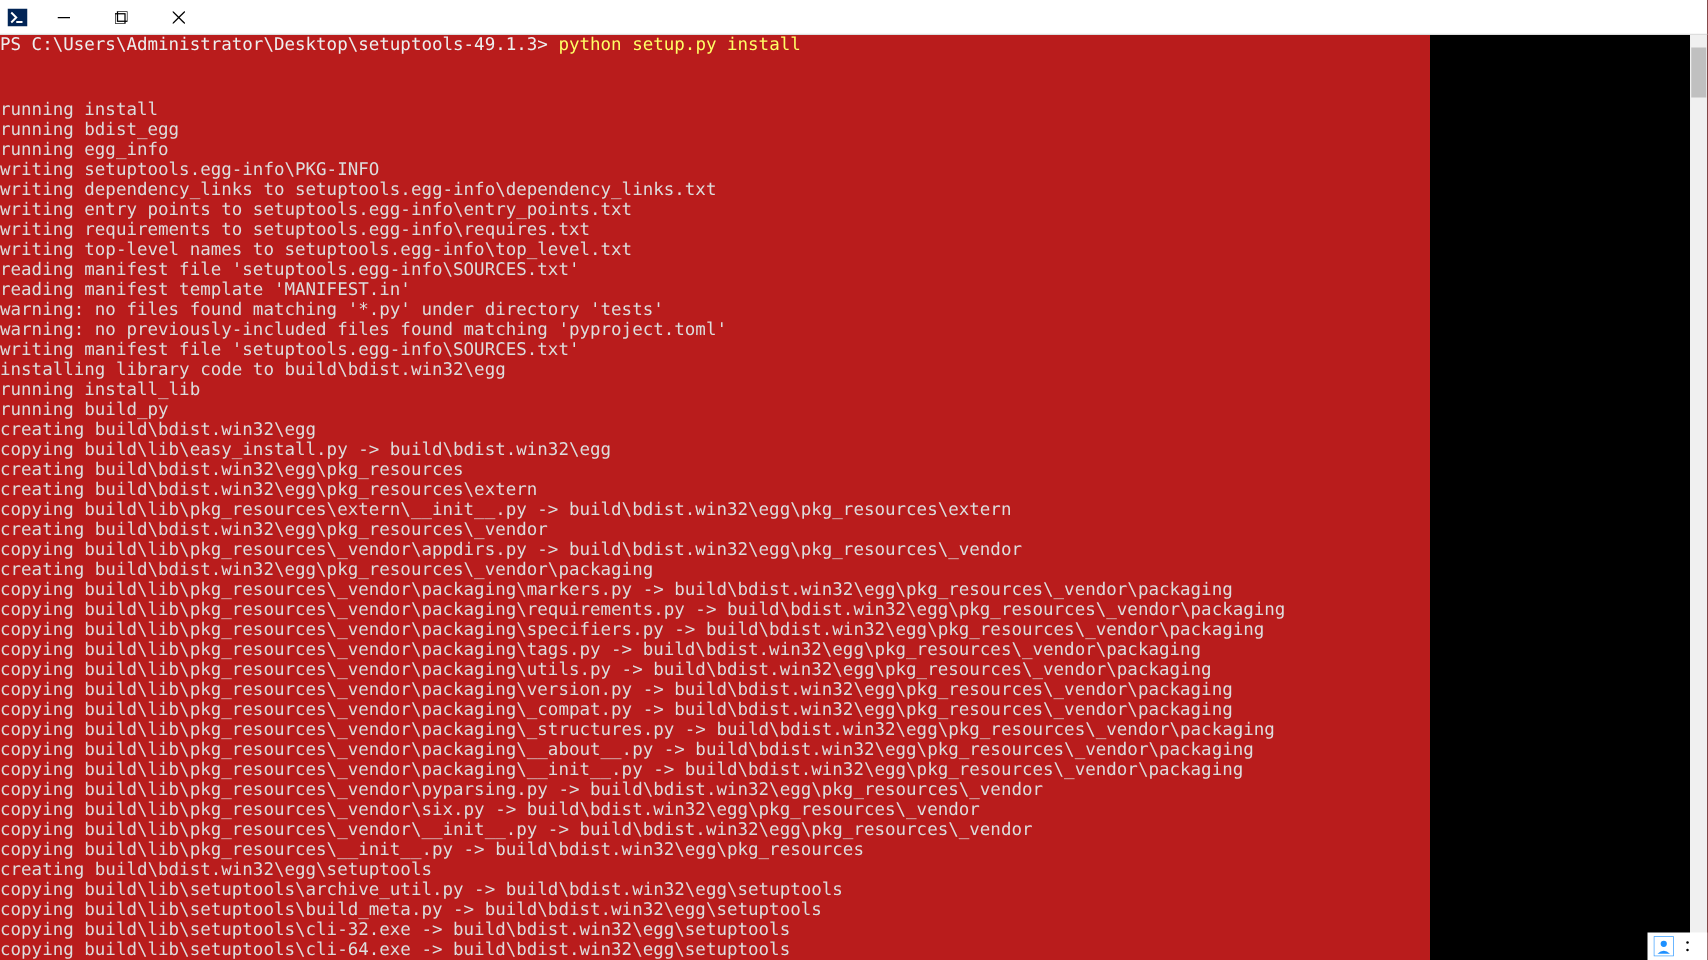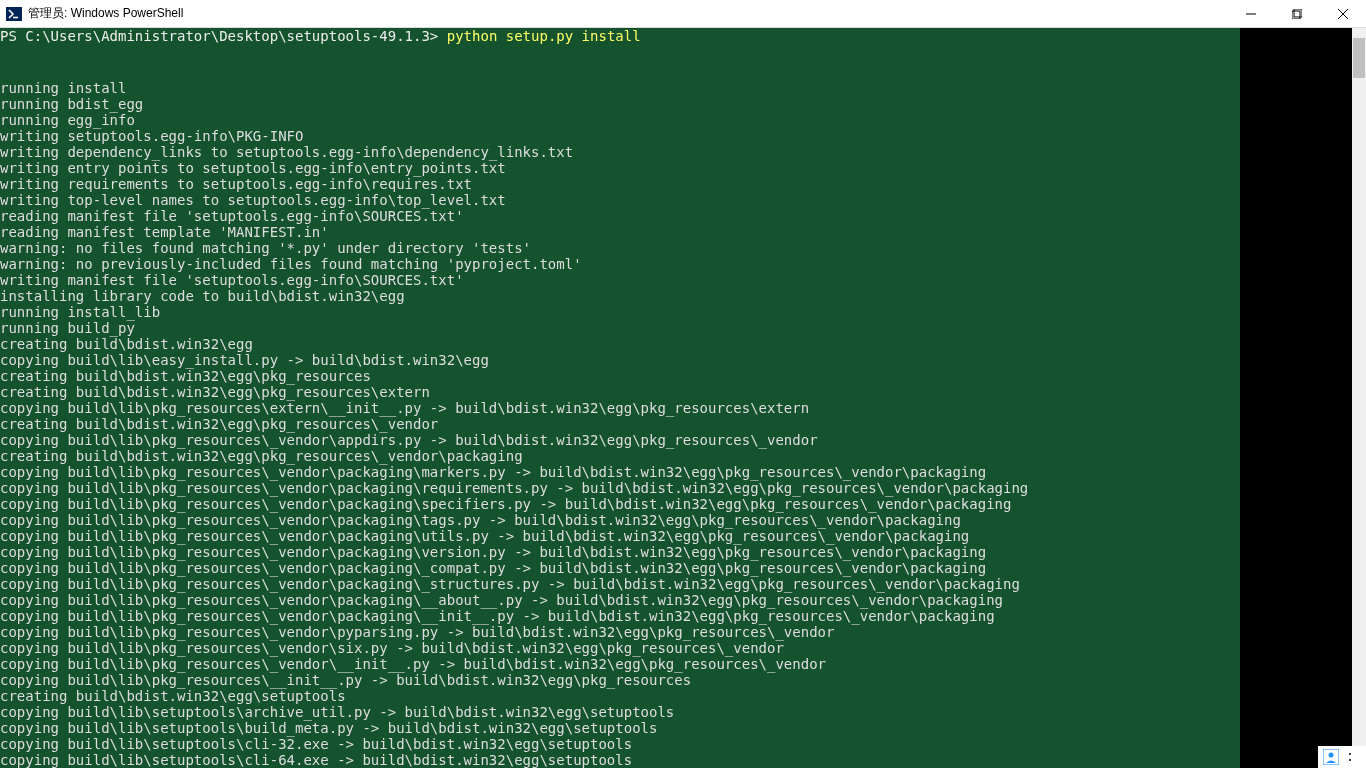--- a/index.html
+++ b/index.html
@@ -40,23 +40,23 @@
     height: 100%;
     display: flex;
     align-items: center;
     justify-content: center;
     font-size: 11px;
     color: #000;
     font-family: "Segoe MDL2 Assets", Arial, sans-serif;
   }
   .window-btn svg { display: block; }
   .terminal {
-    width: 1240px;
+    width: 1144px;
     height: 740px;
-    background: #14532d;
+    background: #b91c1c;
     font-family: "NSimSun", "SimSun", Consolas, monospace;
     font-size: 14px;
     line-height: 16px;
     padding: 0;
     overflow: hidden;
     white-space: pre;
     color: #ccc;
     position: relative;
   }
   .scrollbar-v {
@@ -101,21 +101,20 @@
 <body>
 
 <div class="titlebar">
   <div class="titlebar-icon">
     <svg width="16" height="16" viewBox="0 0 16 16">
       <rect x="0" y="1" width="16" height="14" fill="#012456"></rect>
       <path d="M3 4 L7 8 L3 12" stroke="#fff" stroke-width="1.6" fill="none"></path>
       <line x1="7" y1="11.5" x2="12" y2="11.5" stroke="#fff" stroke-width="1.6"></line>
     </svg>
   </div>
-  <div class="titlebar-title">管理员: Windows PowerShell</div>
   <div class="window-controls">
     <div class="window-btn">
       <svg width="10" height="10">
           <line x1="0" y1="5" x2="10" y2="5" stroke="#000" stroke-width="1"></line>
         </svg>
     </div>
     <div class="window-btn">
       <svg width="10" height="10">
         <rect x="0" y="2" width="8" height="8" fill="none" stroke="#000" stroke-width="1"></rect>
         <rect x="2" y="0" width="8" height="8" fill="none" stroke="#000" stroke-width="1"></rect>

